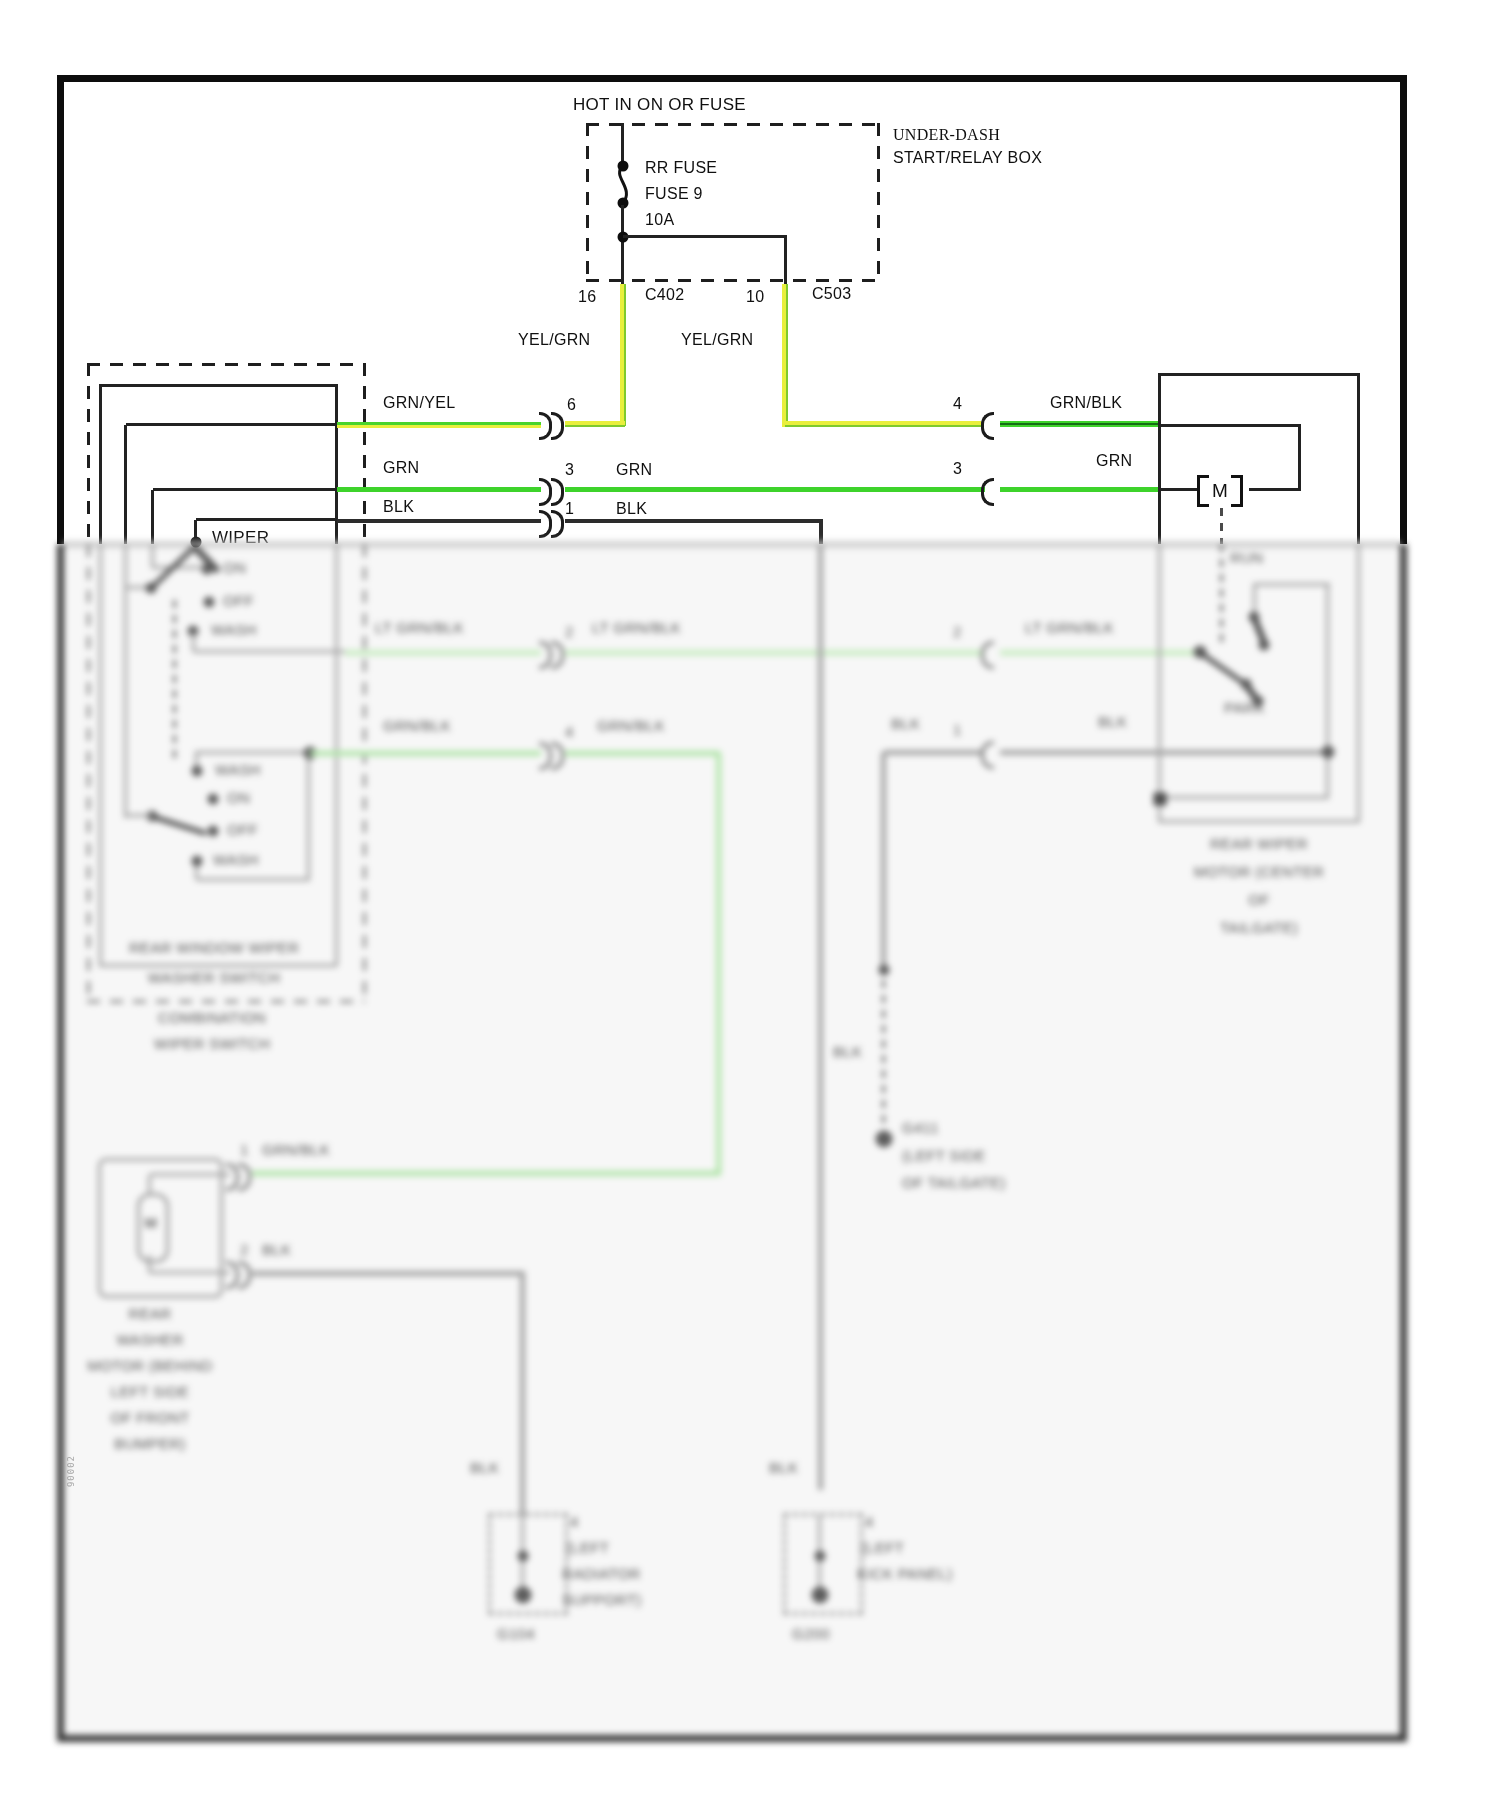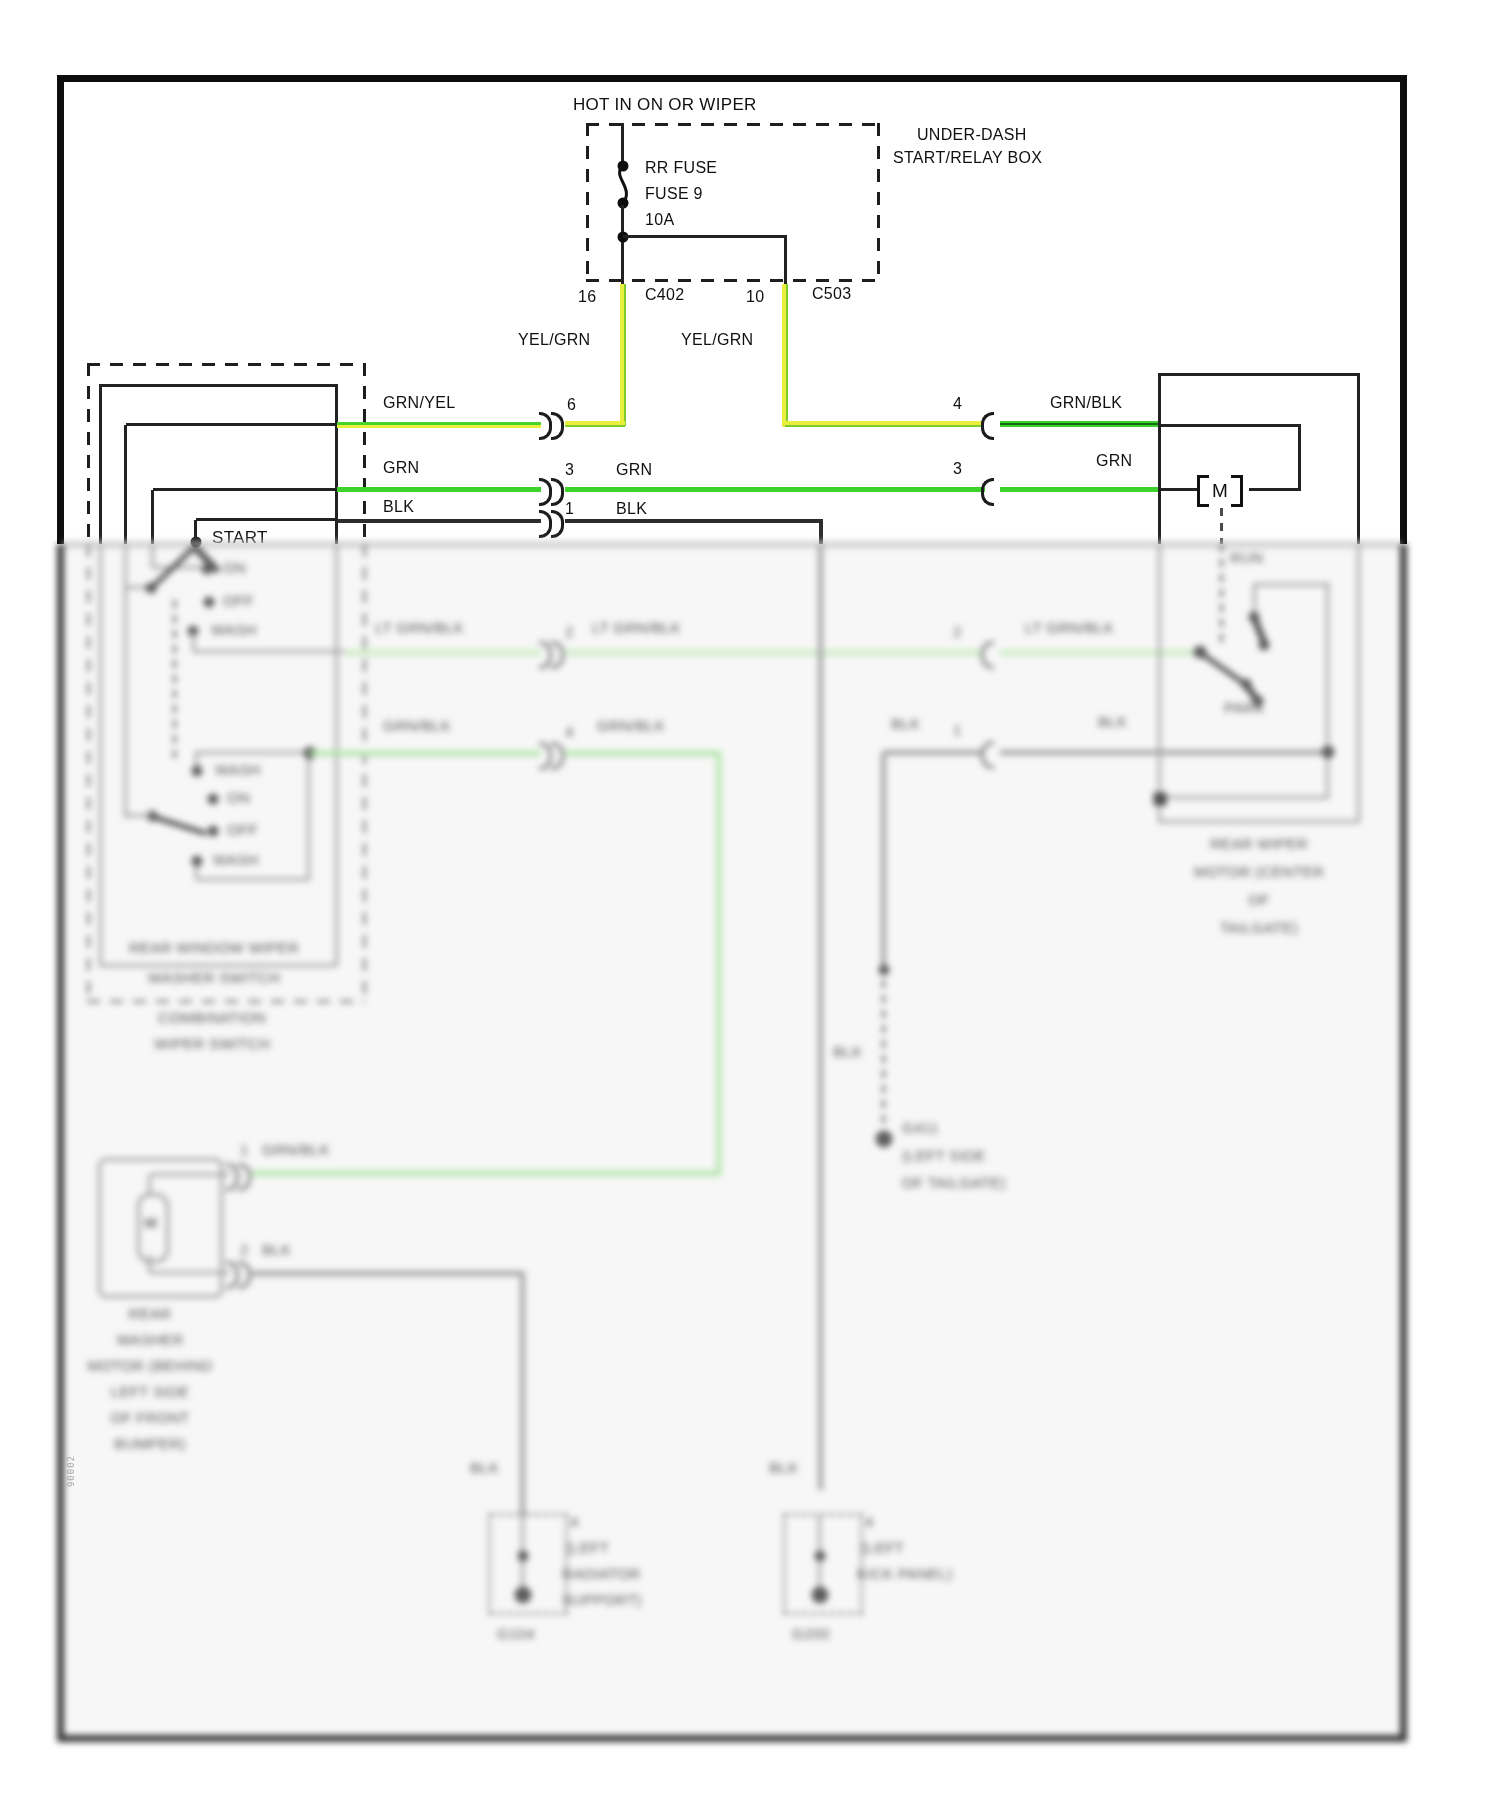--- a/index.html
+++ b/index.html
@@ -56,26 +56,26 @@
 <body>
 
 <div id="stage">
 
   <div class="abs" style="position:absolute;inset:0;">
 
     <div class="h" style="left:57px;top:75px;width:1350px;height:7px;background:#0d0d0d;"></div>
     <div class="v" style="left:57px;top:82px;width:7px;height:462px;background:#0d0d0d;"></div>
     <div class="v" style="left:1400px;top:82px;width:7px;height:462px;background:#0d0d0d;"></div>
 
-    <div class="lbl" style="left:573px;top:95px;font-size:17px;">HOT IN ON OR WIPER</div>
+    <div class="lbl" style="left:573px;top:95px;font-size:17px;">HOT IN ON OR FUSE</div>
     <div class="dashh" style="left:586px;top:123px;width:294px;"></div>
     <div class="dashh" style="left:586px;top:279px;width:294px;"></div>
     <div class="dashv" style="left:586px;top:123px;height:159px;"></div>
     <div class="dashv" style="left:877px;top:123px;height:159px;"></div>
-    <div class="lbl" style="left:917px;top:126px;">UNDER-DASH</div>
+    <div class="lbl" style="left:893px;top:126px;font-family:Liberation Serif, serif;">UNDER-DASH</div>
     <div class="lbl" style="left:893px;top:149px;">START/RELAY BOX</div>
 
     <div class="v" style="left:621px;top:123px;height:43px;"></div>
     <svg style="position:absolute;left:610px;top:158px;" width="26" height="52" viewBox="0 0 26 52">
       <path d="M13 8 C 1 18, 25 30, 13 45" stroke="#111" stroke-width="3" fill="none"></path>
     </svg>
     <div class="dot" style="left:623px;top:166px;"></div>
     <div class="dot" style="left:623px;top:203px;"></div>
     <div class="lbl" style="left:645px;top:159px;">RR FUSE</div>
     <div class="lbl" style="left:645px;top:185px;">FUSE 9</div>
@@ -102,21 +102,21 @@
     <div class="v" style="left:99px;top:384px;height:160px;"></div>
     <div class="v" style="left:335px;top:384px;height:160px;"></div>
 
     <div class="h" style="left:126px;top:423px;width:211px;"></div>
     <div class="v" style="left:124px;top:425px;height:119px;"></div>
     <div class="h" style="left:153px;top:488px;width:184px;"></div>
     <div class="v" style="left:151px;top:490px;height:54px;"></div>
     <div class="h" style="left:196px;top:518px;width:141px;"></div>
     <div class="v" style="left:194px;top:520px;height:22px;"></div>
     <div class="dot" style="left:196px;top:542px;"></div>
-    <div class="lbl" style="left:212px;top:528px;font-size:17px;">START</div>
+    <div class="lbl" style="left:212px;top:528px;font-size:17px;">WIPER</div>
 
     <div class="lbl" style="left:383px;top:394px;">GRN/YEL</div>
     <div class="abs c-grnyel-h" style="left:337px;top:422px;width:204px;"></div>
     <div class="arcR" style="left:539px;top:412px;"></div>
     <div class="arcR" style="left:551px;top:412px;"></div>
     <div class="lbl" style="left:567px;top:396px;">6</div>
     <div class="abs c-yelgrn-h" style="left:565px;top:421px;width:60px;"></div>
 
     <div class="lbl" style="left:383px;top:459px;">GRN</div>
     <div class="abs c-grn" style="left:337px;top:487px;width:204px;"></div>

